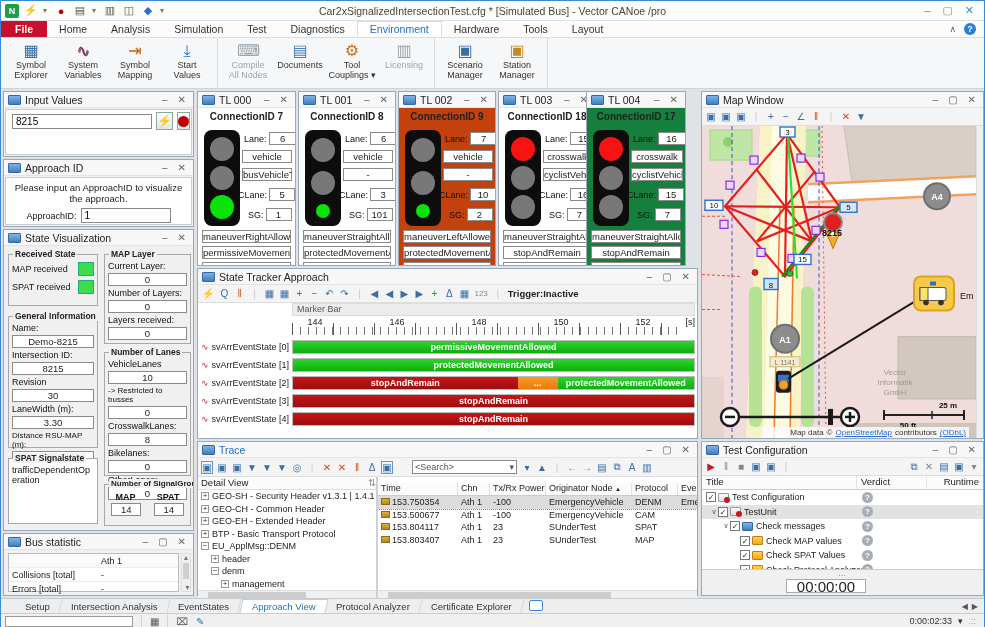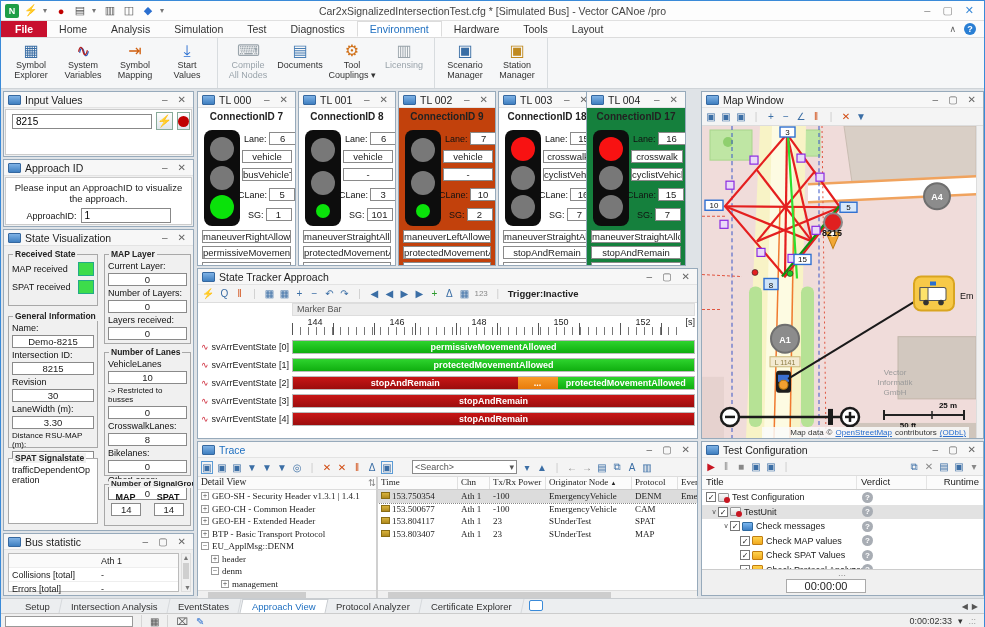--- a/index.html
+++ b/index.html
@@ -93,32 +93,32 @@
   .st-row { position:absolute; left:0; height:15px; display:flex; align-items:center; }
   .st-row .nm { width:94px; display:flex; gap:3px; align-items:center; padding-left:3px; font-size:9px; }
   .st-row .nm .sig { color:#c23; font-size:9px; }
   .st-bar { position:absolute; left:94px; right:2px; height:14px; display:flex; border:1px solid #bbb; }
   .seg { height:100%; color:#fff; font-weight:bold; font-size:9px; text-align:center; line-height:12px; overflow:hidden; white-space:nowrap; }
   .seg.green { background:linear-gradient(#2ed42e,#0fae0f); }
   .seg.red { background:linear-gradient(#c81616,#9c0d0d); }
   .seg.orange { background:linear-gradient(#f89a2a,#e87c0c); }
 
   
-  #trace-body { flex:1; display:flex; position:relative; background:#fff;font-family:Liberation Serif, serif; }
+  #trace-body { flex:1; display:flex; position:relative; background:#fff; }
   #trace-left { width:180px; border-right:2px solid #d0d0d0; display:flex; flex-direction:column; }
   #detail-head { height:13px; border-bottom:1px solid #ddd; font-size:9.5px; padding-left:3px; color:#222; background:#fbfbfb; display:flex; justify-content:space-between; }
   .tree { flex:1; overflow:hidden; }
   .titem { height:12.5px; display:flex; align-items:center; gap:3px; font-size:9px; white-space:nowrap; }
   .texp { width:8px; height:8px; border:1px solid #999; font-size:8px; line-height:6px; text-align:center; color:#333; background:#fff; flex:none; }
   .hscroll { height:10px; background:#f0f0f0; border-top:1px solid #ddd; position:relative; flex:none; }
   .hscroll .thumb { position:absolute; left:10px; top:1px; height:8px; width:55%; background:#cdcdcd; }
   #trace-right { flex:1; display:flex; flex-direction:column; overflow:hidden; }
   #trace-table { flex:1; overflow:hidden; }
   .trow, #trace-cols { display:grid; grid-template-columns:80px 32px 56px 86px 46px 70px; font-size:9px; }
-  #trace-cols { border-bottom:1px solid #ccc; background:#fbfbfb; height:13px; }
+  #trace-cols { border-bottom:1px solid #ccc; background:#fbfbfb; height:13px;margin-top:6px; }
   #trace-cols > div { padding-left:3px; border-right:1px solid #e0e0e0; overflow:hidden; white-space:nowrap; }
   .trow { height:12.5px; align-items:center; }
   .trow > div { padding-left:3px; overflow:hidden; white-space:nowrap; }
   .trow.sel { background:#dcdcdc; outline:1px dotted #888; }
   .msgic { display:inline-block; width:9px; height:7px; margin-right:2px; background:linear-gradient(#d8b23c,#b08a1e); border:1px solid #8a6d14; }
   .combo { display:flex; align-items:center; border:1px solid #8a8a8a; background:#fff; height:14px; width:105px; font-size:9px; color:#555; padding:0 2px; justify-content:space-between; }
 
   
   #map-canvas { position:absolute; left:0; top:0; right:7px; bottom:0; }
   #map-scroll { position:absolute; right:0; top:0; bottom:0; width:7px; background:#f0f0f0; border-left:1px solid #ddd; }
@@ -135,21 +135,21 @@
   .tcrow .chev { width:8px; font-size:7px; color:#555; text-align:center; flex:none; }
   .tcrow .cbx { width:10px; height:10px; border:1px solid #777; background:#fff; font-size:8px; line-height:9px; text-align:center; flex:none; margin-right:2px; }
   .tcrow .tic { width:11px; height:9px; flex:none; margin-right:3px; border-radius:1px; }
   .tic.cfg { background:linear-gradient(#fafafa,#ddd); border:1px solid #999; position:relative; }
   .tic.cfg::after { content:''; position:absolute; right:-2px; bottom:-2px; width:6px; height:6px; border-radius:50%; background:#c81622; }
   .tic.folder { background:linear-gradient(#7ab6ef,#3d7fc4); border:1px solid #2d699f; }
   .tic.case { background:linear-gradient(#ffd34d,#f0a91f); border:1px solid #c07d12; }
   .verdict { position:absolute; left:160px; width:11px; height:11px; border-radius:50%; background:#a8adb4; color:#fff; font-size:8px; font-weight:bold; text-align:center; line-height:11px; }
   #tc-bottom { flex:none; height:26px; border-top:1px solid #ccc; position:relative; background:#f0f0f0; }
   #tc-grip { position:absolute; left:50%; top:1px; transform:translateX(-50%); color:#888; font-size:8px; letter-spacing:1px; }
-  #tc-timer { position:absolute; left:84px; top:9px; width:80px; height:14px; background:#fff; border:1px solid #aaa; text-align:center; font-size:11px; line-height:13px; }
+  #tc-timer { position:absolute; left:84px; top:9px; width:80px; height:14px; background:#fff; border:1px solid #aaa; text-align:center; font-size:15px; line-height:13px; }
 
   
   #bus-table { position:absolute; left:4px; top:3px; right:14px; bottom:3px; background:#fff; border:1px solid #bbb; font-size:9px; }
   #bus-table .r { display:flex; height:14px; align-items:center; border-bottom:1px solid #eee; }
   #bus-table .r .a { width:92px; padding-left:3px; }
   #bus-table .r .v { flex:1; }
   #bus-scroll { position:absolute; right:2px; top:3px; bottom:3px; width:10px; background:#f0f0f0; border:1px solid #ddd; font-size:7px; color:#777; text-align:center; }
   #bus-scroll .tmb { margin:2px 1px; height:16px; background:#cfcfcf; }
 
   

